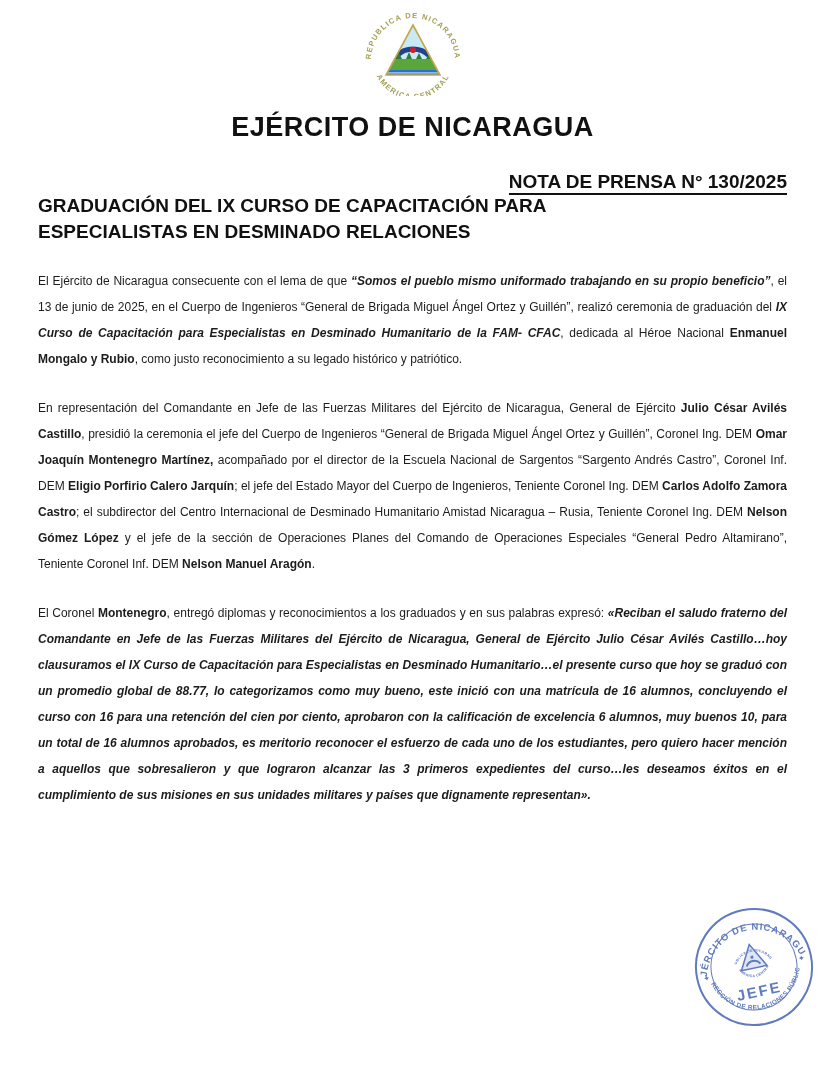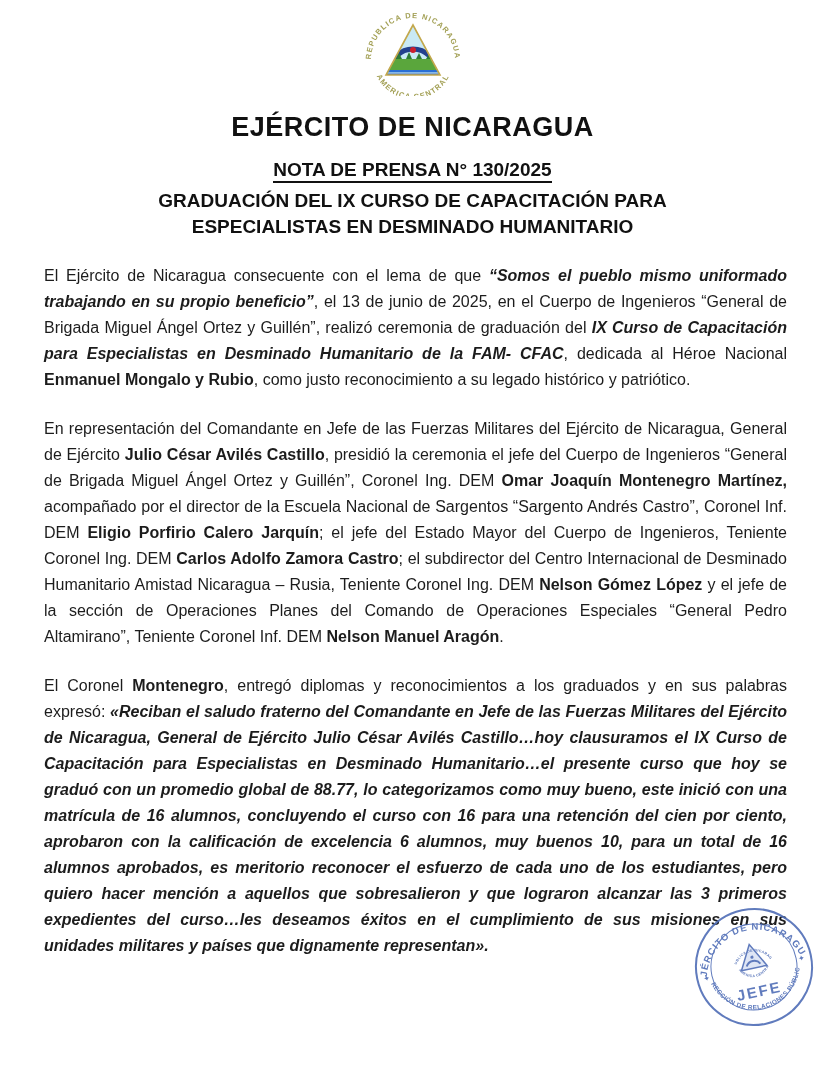--- a/index.html
+++ b/index.html
@@ -12,34 +12,34 @@
     font-family:"Liberation Sans", sans-serif;
     color:#1c1c1c;
     overflow:hidden;
   }
   .emblem-wrap{text-align:center;height:84px;}
   .doc-title{
     text-align:center;
     font-size:27px;font-weight:bold;letter-spacing:.5px;
     margin-top:16px;color:#111;
   }
-  .doc-subtitle{text-align:center;margin-top:16px;}
+  .doc-subtitle{text-align:right;margin-top:28px;}
   .doc-subtitle span{
     font-size:19px;font-weight:bold;color:#111;
     border-bottom:2px solid #111;padding-bottom:1px;
   }
   .doc-headline{
-    text-align:center;margin-top:7px;
+    margin-top:0;
     font-size:19px;font-weight:bold;color:#111;line-height:1.35;
   }
   .doc-body{margin-top:24px;}
   .para{
-    font-size:16px;line-height:26px;
+    font-size:12px;line-height:26px;
     text-align:justify;
-    margin:0 0 23px 6px;
+    margin:0 0 23px 0;
   }
   .para span.b{font-weight:bold;}
   .para span.i{font-style:italic;}
   .stamp{
     position:absolute;
     right:6px;top:900px;
     width:130px;height:134px;
     opacity:.9;
     pointer-events:none;
   }
@@ -81,21 +81,21 @@
   </div>
 
   <div class="doc-title">EJÉRCITO DE NICARAGUA</div>
 
   <div class="doc-subtitle">
     <span>NOTA DE PRENSA N° 130/2025</span>
   </div>
 
   <div class="doc-headline">
     <div>GRADUACIÓN DEL IX CURSO DE CAPACITACIÓN PARA</div>
-    <div>ESPECIALISTAS EN DESMINADO HUMANITARIO</div>
+    <div>ESPECIALISTAS EN DESMINADO RELACIONES</div>
   </div>
 
   <div class="doc-body">
       <div class="para"><span>El Ejército de Nicaragua consecuente con el lema de que </span><span class="b i">“Somos el pueblo mismo uniformado trabajando en su propio beneficio”</span><span>, el 13 de junio de 2025, en el Cuerpo de Ingenieros “General de Brigada Miguel Ángel Ortez y Guillén”, realizó ceremonia de graduación del </span><span class="b i">IX Curso de Capacitación para Especialistas en Desminado Humanitario de la FAM- CFAC</span><span>, dedicada al Héroe Nacional </span><span class="b">Enmanuel Mongalo y Rubio</span><span>, como justo reconocimiento a su legado histórico y patriótico.</span></div>
       <div class="para"><span>En representación del Comandante en Jefe de las Fuerzas Militares del Ejército de Nicaragua, General de Ejército </span><span class="b">Julio César Avilés Castillo</span><span>, presidió la ceremonia el jefe del Cuerpo de Ingenieros “General de Brigada Miguel Ángel Ortez y Guillén”, Coronel Ing. DEM </span><span class="b">Omar Joaquín Montenegro Martínez,</span><span> acompañado por el director de la Escuela Nacional de Sargentos “Sargento Andrés Castro”, Coronel Inf. DEM </span><span class="b">Eligio Porfirio Calero Jarquín</span><span>; el jefe del Estado Mayor del Cuerpo de Ingenieros, Teniente Coronel Ing. DEM </span><span class="b">Carlos Adolfo Zamora Castro</span><span>; el subdirector del Centro Internacional de Desminado Humanitario Amistad Nicaragua – Rusia, Teniente Coronel Ing. DEM </span><span class="b">Nelson Gómez López</span><span> y el jefe de la sección de Operaciones Planes del Comando de Operaciones Especiales “General Pedro Altamirano”, Teniente Coronel Inf. DEM </span><span class="b">Nelson Manuel Aragón</span><span>.</span></div>
       <div class="para"><span>El Coronel </span><span class="b">Montenegro</span><span>, entregó diplomas y reconocimientos a los graduados y en sus palabras expresó: </span><span class="b i">«Reciban el saludo fraterno del Comandante en Jefe de las Fuerzas Militares del Ejército de Nicaragua, General de Ejército Julio César Avilés Castillo…hoy clausuramos el IX Curso de Capacitación para Especialistas en Desminado Humanitario…el presente curso que hoy se graduó con un promedio global de 88.77, lo categorizamos como muy bueno, este inició con una matrícula de 16 alumnos, concluyendo el curso con 16 para una retención del cien por ciento, aprobaron con la calificación de excelencia 6 alumnos, muy buenos 10, para un total de 16 alumnos aprobados, es meritorio reconocer el esfuerzo de cada uno de los estudiantes, pero quiero hacer mención a aquellos que sobresalieron y que lograron alcanzar las 3 primeros expedientes del curso…les deseamos éxitos en el cumplimiento de sus misiones en sus unidades militares y países que dignamente representan».</span></div>
       <div class="para"></div>
     </div>
 
   <div class="stamp">

